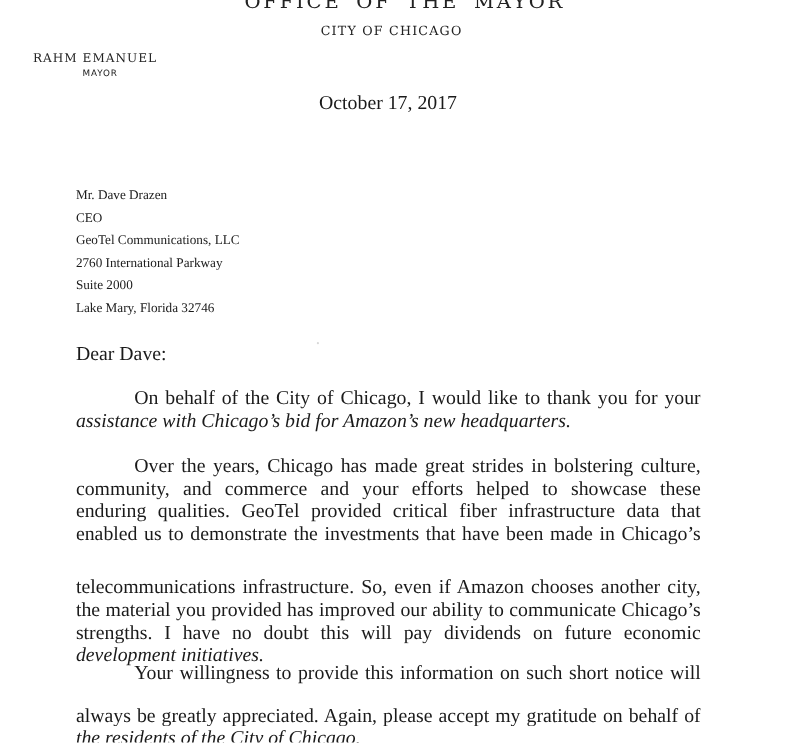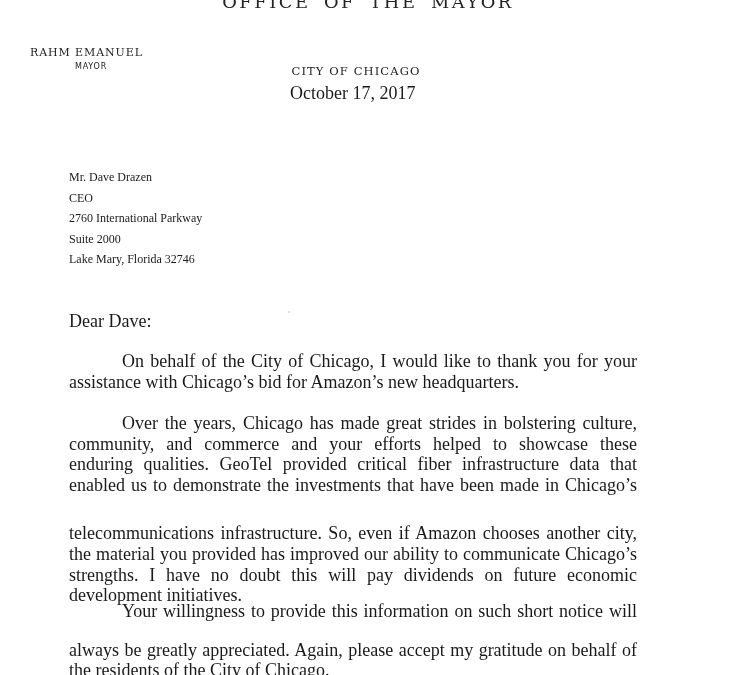--- a/index.html
+++ b/index.html
@@ -31,21 +31,20 @@
     .letterhead-city {
       position: absolute;
       left: 0;
       width: 712px;
       top: 21px;
       text-align: center;
       font-size: 11.5px;
       letter-spacing: 1.1px;
       font-family: "DejaVu Serif", serif;
       color: #222;
-      margin-top: 43px;
     }
     .mayor-name {
       position: absolute;
       left: 30px;
       top: 46px;
       font-size: 11px;
       letter-spacing: 0.9px;
       font-family: "DejaVu Serif", serif;
       color: #222;
     }
@@ -89,20 +88,21 @@
       display: block;
       text-align: justify;
       text-align-last: justify;
       white-space: nowrap;
       height: 20.6px;
     }
     .para .line.indent { padding-left: 53px; }
     .para .line.last {
       text-align: left;
       text-align-last: left;
+      font-style: italic;
     }
     .p1 { top: 351px; }
     .p2 { top: 413px; }
     .p3 { top: 601px; }
     .scan-dot {
       position: absolute;
       left: 288px;
       top: 311px;
       width: 2px;
       height: 2px;
@@ -118,20 +118,21 @@
   <div class="letterhead-office">OFFICE OF THE MAYOR</div>
   <div class="letterhead-city">CITY OF CHICAGO</div>
   <div class="mayor-name">RAHM EMANUEL</div>
   <div class="mayor-title">MAYOR</div>
 
   <div class="date">October 17, 2017</div>
 
   <div class="address">
     <div>Mr. Dave Drazen</div>
     <div>CEO</div>
+    <div>GeoTel Communications, LLC</div>
     <div>2760 International Parkway</div>
     <div>Suite 2000</div>
     <div>Lake Mary, Florida 32746</div>
   </div>
 
   <div class="scan-dot"></div>
 
   <div class="salutation">Dear Dave:</div>
 
   <div class="para p1">

